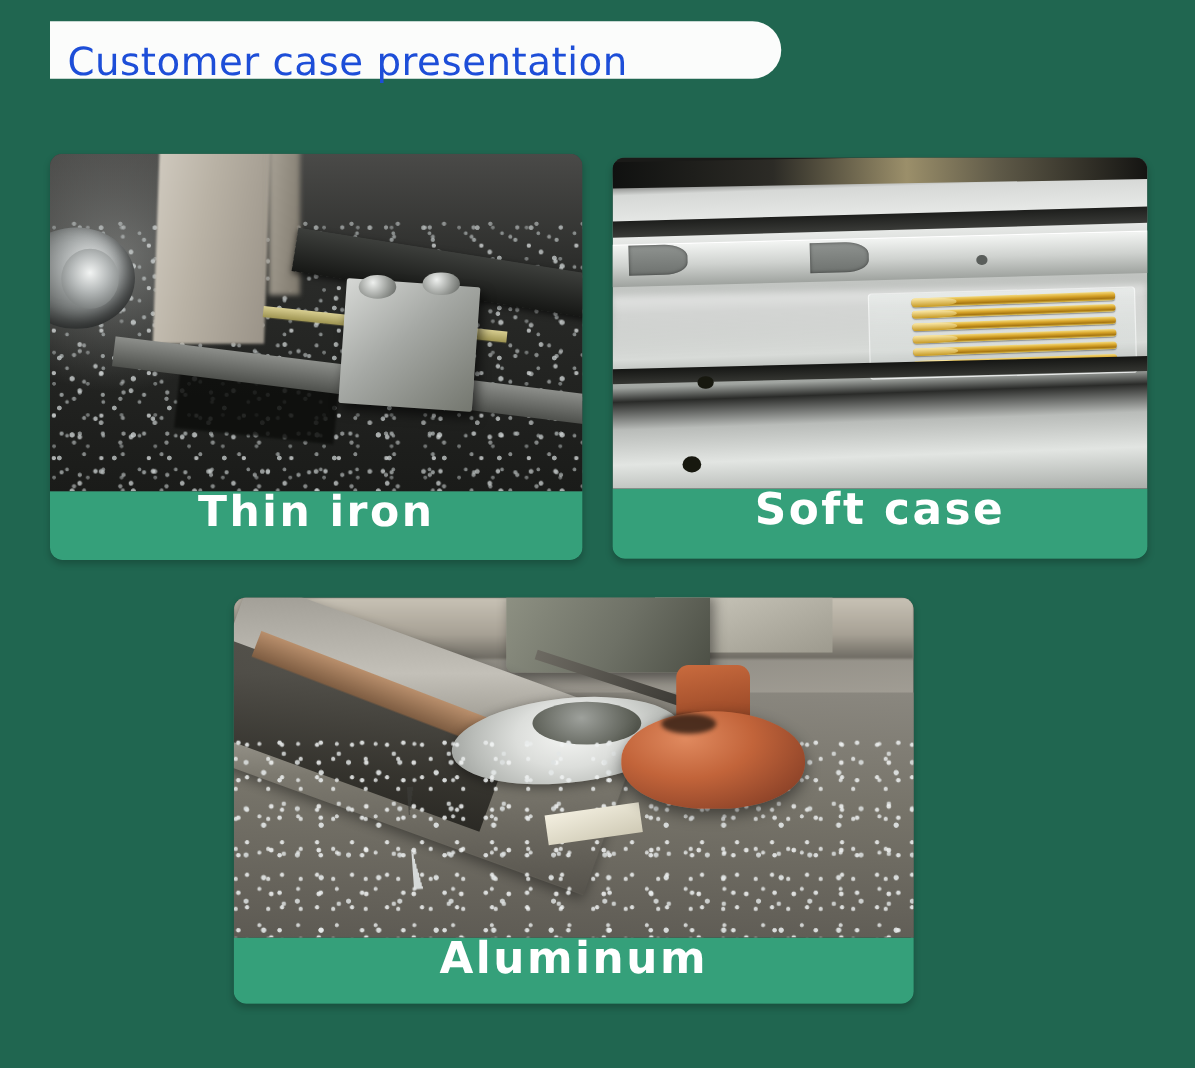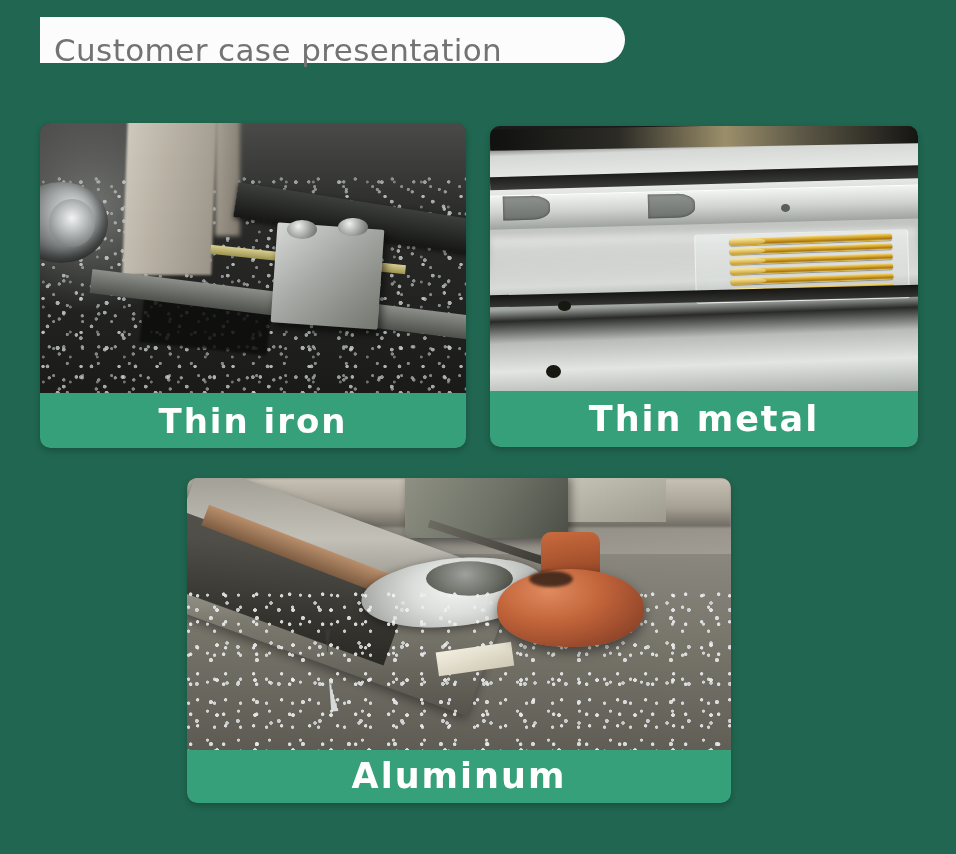--- a/index.html
+++ b/index.html
@@ -24,21 +24,21 @@
     top: 17px;
     width: 585px;
     height: 46px;
     background: #fbfcfb;
     border-radius: 0 26px 26px 0;
     display: flex;
     align-items: center;
     padding-left: 14px;
   }
   .title-text {
-    color: #737373;
+    color: #1d4ed8;
     font-size: 31px;
     font-weight: 400;
     letter-spacing: 0.4px;
     white-space: nowrap;
     line-height: 1;
     margin-top: 21px;
   }
 
   
   .card {
@@ -48,21 +48,21 @@
     box-shadow: 0 3px 6px rgba(0,0,0,0.22);
   }
   .card-photo {
     position: relative;
     overflow: hidden;
     background: #3a3a38;
   }
   .card-label {
     background: #35a07a;
     display: flex;
-    align-items: center;
+    align-items: flex-start;
     justify-content: center;
     border-radius: 0 0 10px 10px;
   }
   .card-label-text {
     color: #ffffff;
     font-weight: 700;
     letter-spacing: 2px;
     white-space: nowrap;
     line-height: 1;
   }
@@ -294,21 +294,21 @@
         <div class="p2-bit" style="top:53%"></div>
         <div class="p2-bit" style="top:70%"></div>
         <div class="p2-bit" style="top:87%"></div>
       </div>
       <div class="p2-groove2"></div>
       <div class="p2-speck1"></div>
       <div class="p2-speck2"></div>
     </div>
   </div>
   <div class="card-label">
-    <span class="card-label-text">Thin metal</span>
+    <span class="card-label-text">Soft case</span>
   </div>
 </div>
 
 <div class="card" id="card-aluminum">
   <div class="card-photo">
     <div class="p3">
       <div class="p3-wall"></div>
       <div class="p3-machine2"></div>
       <div class="p3-machine"></div>
       <div class="p3-table"></div>

